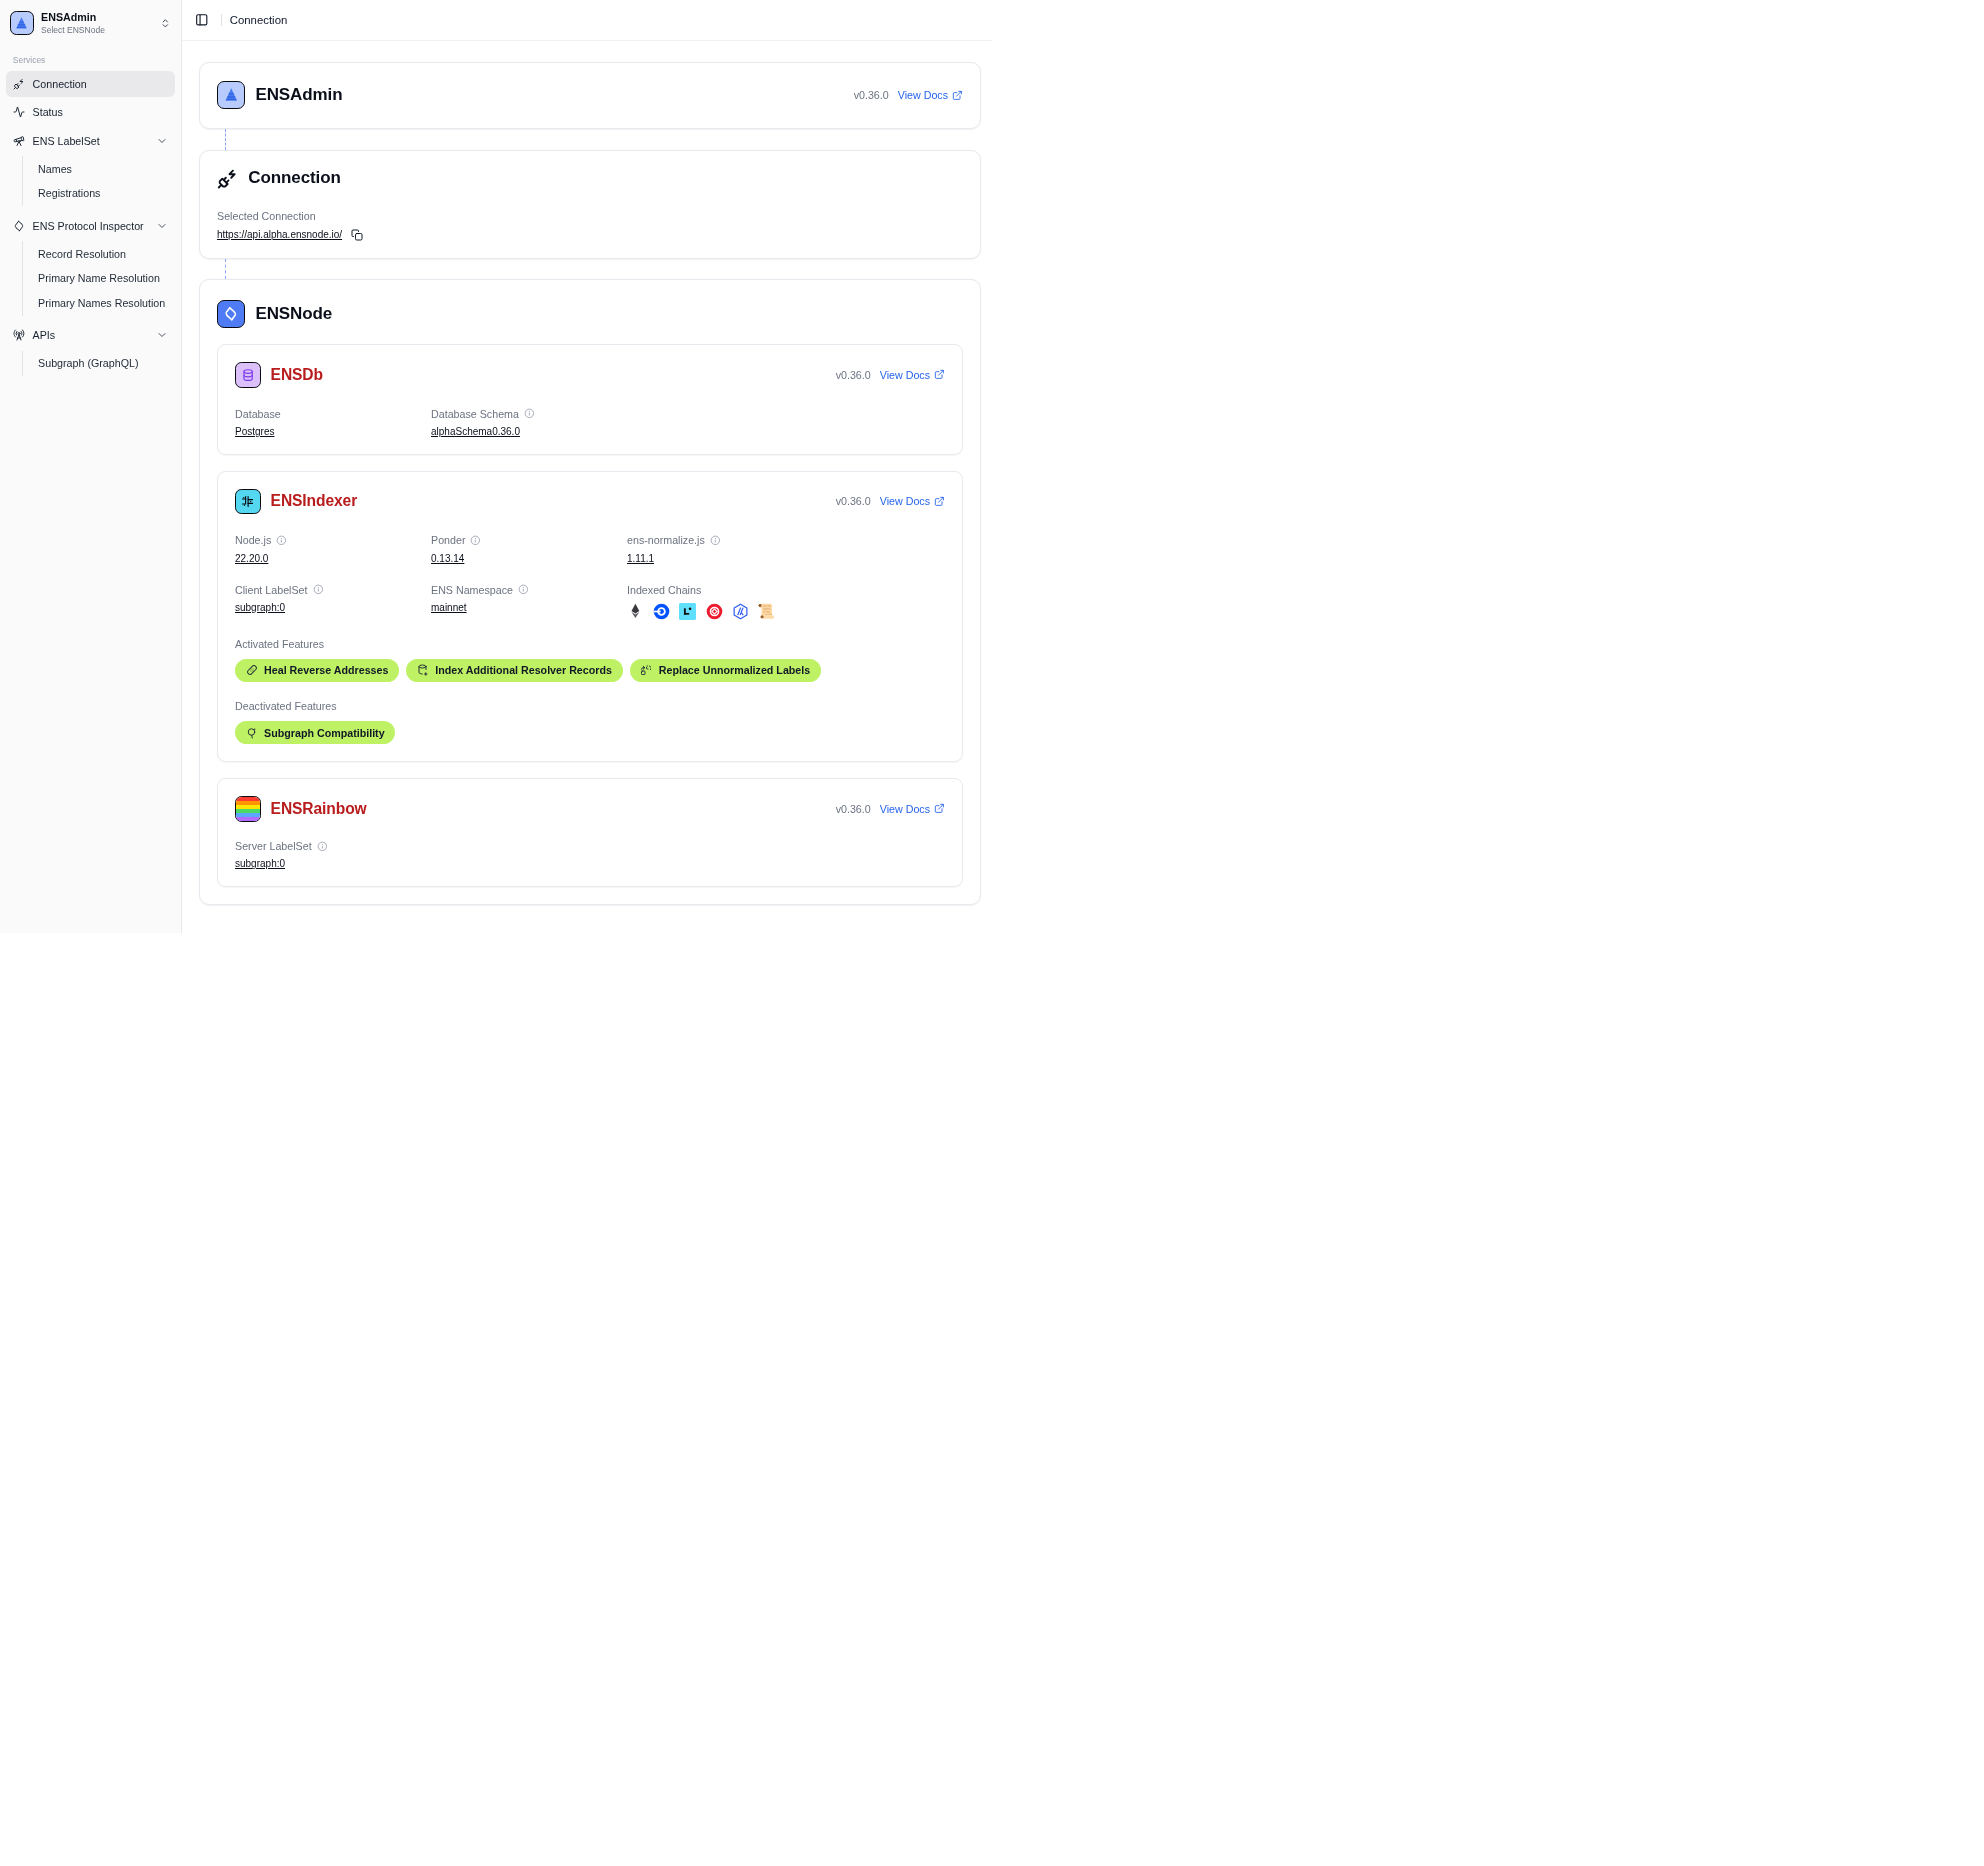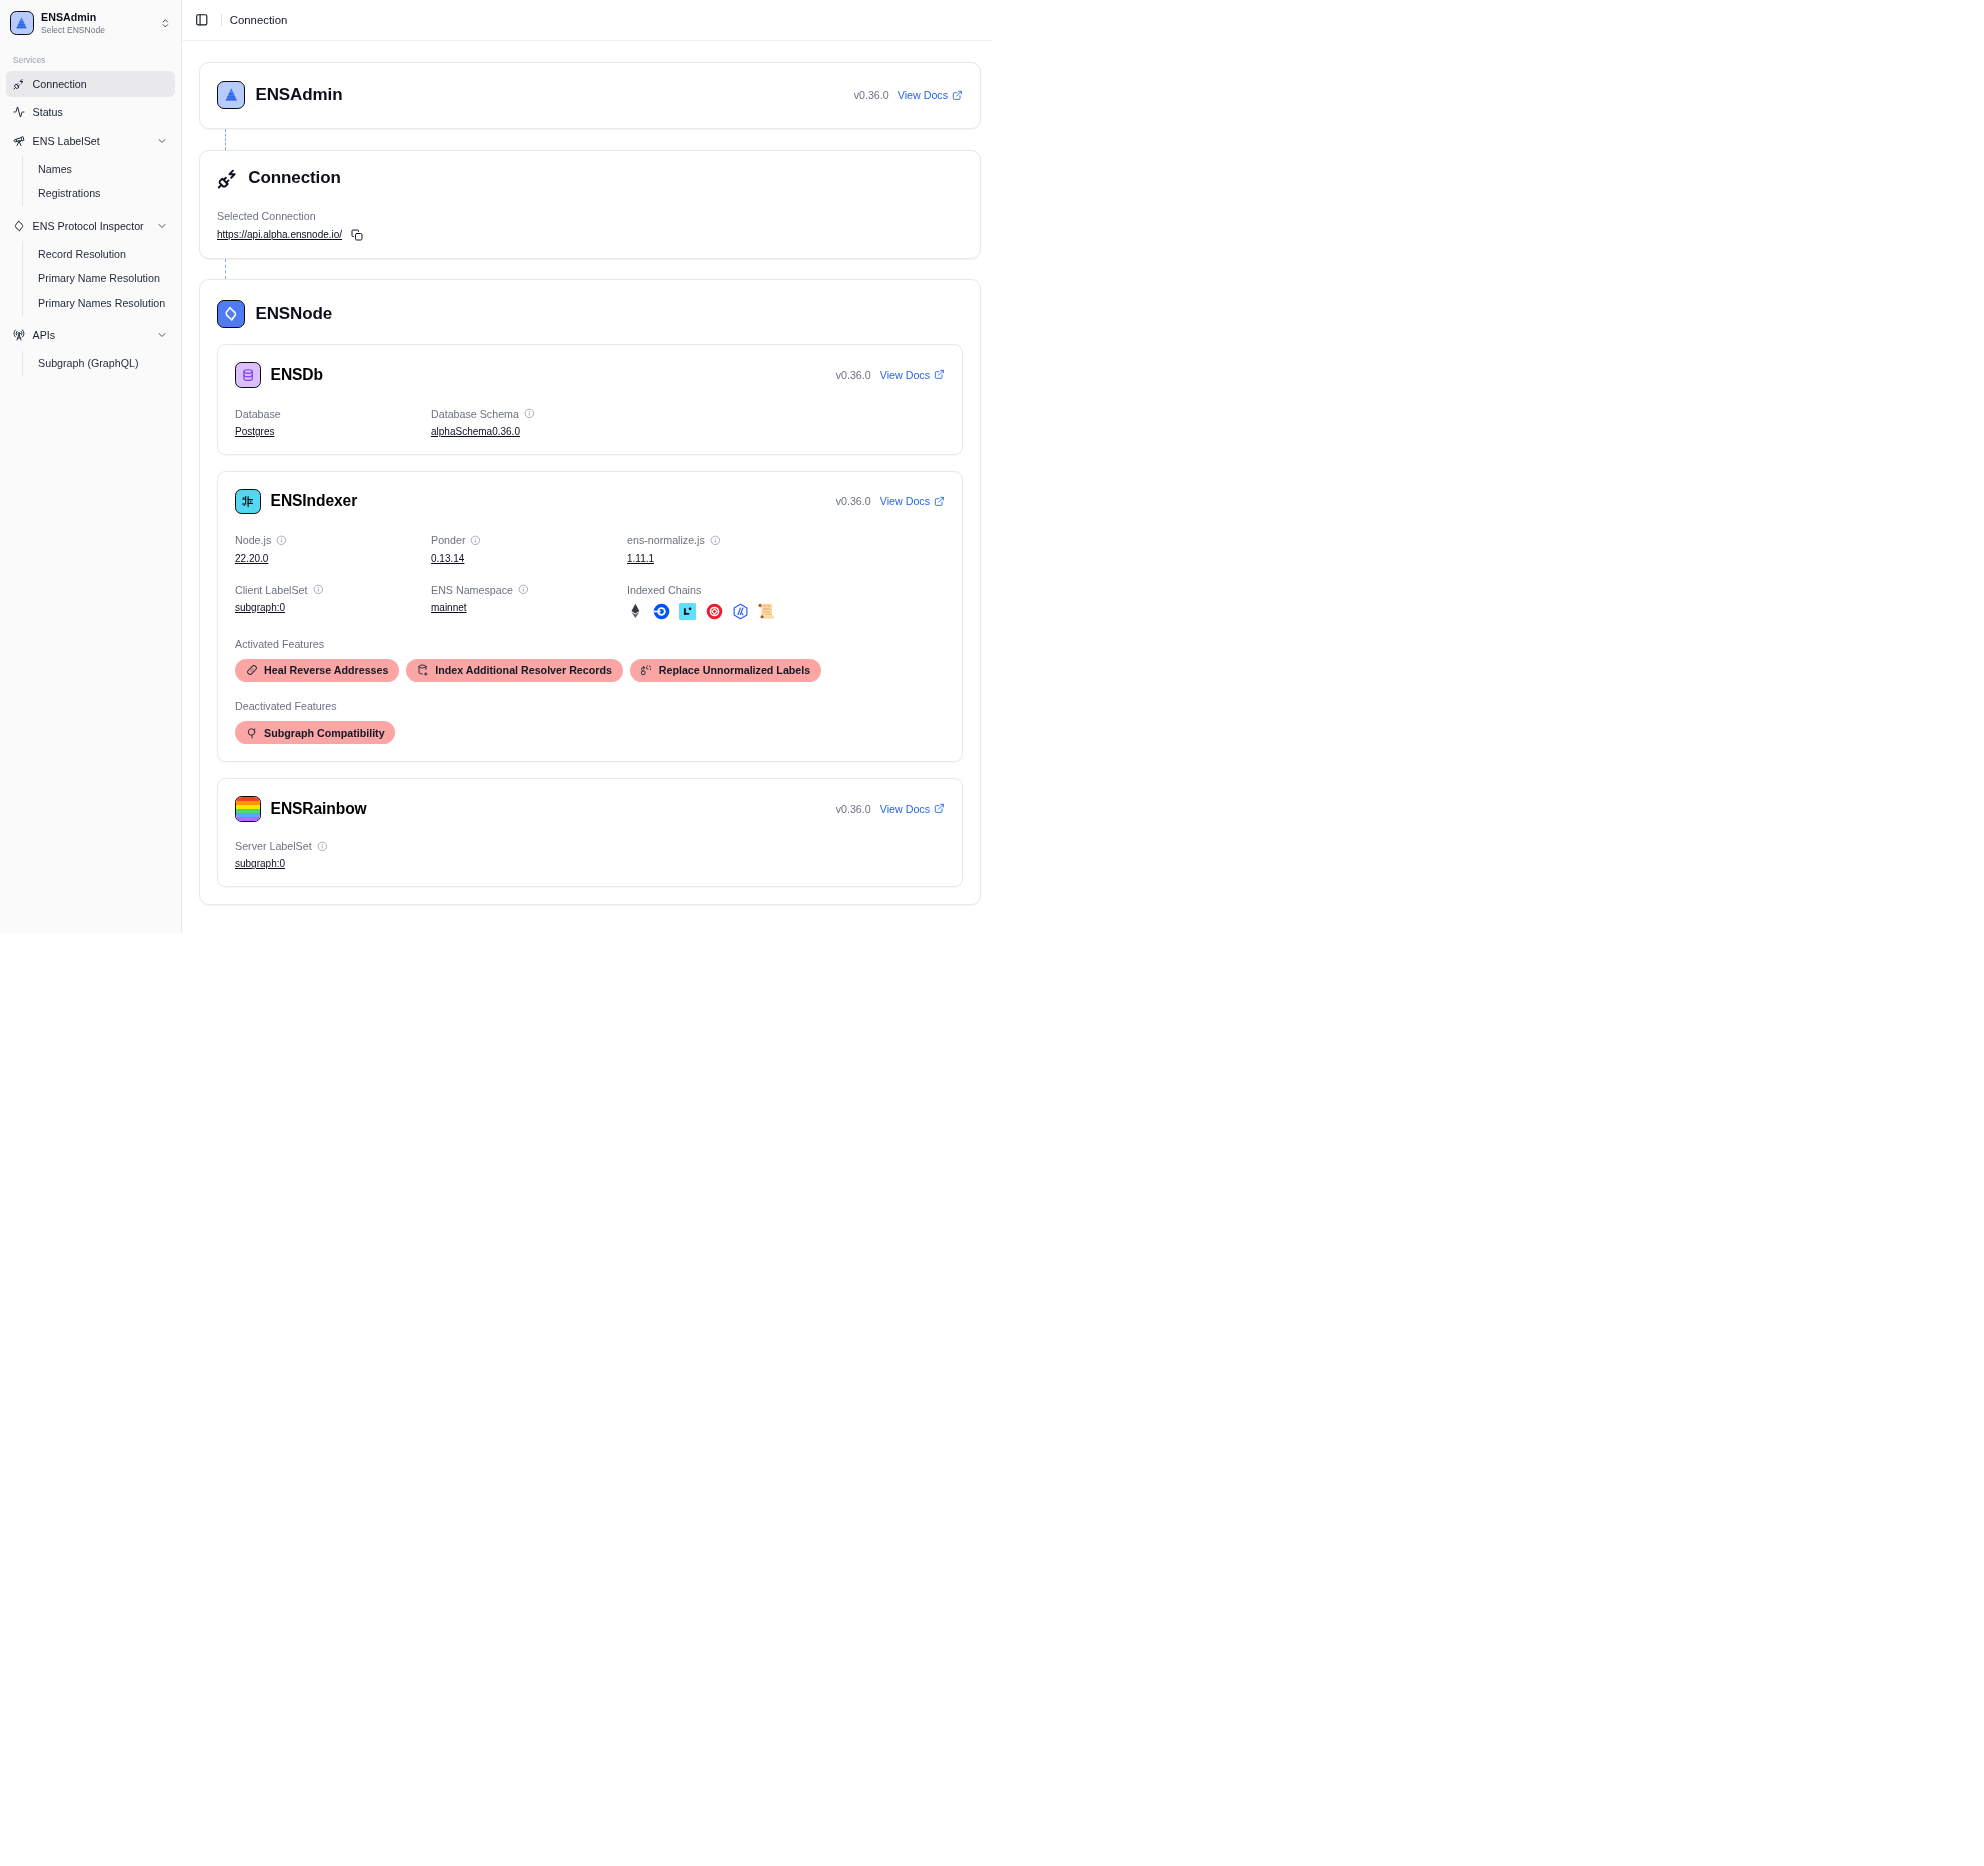--- a/index.html
+++ b/index.html
@@ -29,21 +29,21 @@
   .panel-btn { width:20px; height:20px; display:flex; align-items:center; justify-content:center; border-radius:4.3px; cursor:pointer; color:#111827; }
   .tb-divider { width:0.7px; height:11.4px; background:#dfe2e7; }
   .breadcrumb { font-size:11.4px; color:#0f172a; }
 
   .content { padding:20.6px 11.4px 12.8px 17px; }
   .card { background:#fff; border:0.7px solid #e7e9ee; border-radius:10px; box-shadow:0 0.7px 1.4px rgba(16,24,40,.05); }
   .outer { width:782px; }
 
   .title-row { display:flex; align-items:center; gap:10px; }
   .card-title { font-size:17px; font-weight:700; letter-spacing:-0.1px; color:#0b0f1a; }
-  .inner-title { font-size:15.6px; font-weight:700; letter-spacing:-0.1px; color:#000000; }
+  .inner-title { font-size:15.6px; font-weight:700; letter-spacing:-0.1px; color:#b91c1c; }
   .ver-area { margin-left:auto; display:flex; align-items:center; gap:9px; }
   .version { font-size:10.7px; color:#6b7280; }
   .docs-link { font-size:10.7px; color:#2563eb; display:flex; align-items:center; gap:4.3px; text-decoration:none; cursor:pointer;text-align:center; }
 
   .app-icon { width:28.4px; height:28.4px; border:1.8px solid #0b0b0f; border-radius:7.1px; display:flex; align-items:center; justify-content:center; flex-shrink:0; }
   .app-icon.sm { width:25.6px; height:25.6px; border-radius:6.4px; }
   .i-ensadmin { background:#b7cbfc; }
   .i-ensnode { background:#4f7cf5; }
   .i-ensdb { background:#dbc0fb; }
   .i-ensindexer { background:#54d7f0; }
@@ -69,21 +69,21 @@
   .fields-grid { display:grid; grid-template-columns:repeat(3,196px); row-gap:20px; margin-top:20px; }
   .info-i { color:#9ca3af; cursor:pointer; display:inline-flex; }
 
   .chains-row { display:flex; align-items:center; gap:9.2px; margin-top:7.1px; }
   .chains-row .chain { width:17px; height:17px; display:flex; align-items:center; justify-content:center; }
   .chain-scroll { font-size:14.2px; line-height:1; }
 
   .section { margin-top:18.5px; }
   .pill-row { display:flex; flex-wrap:wrap; gap:7.1px; margin-top:8.5px; }
   .pill { background:#f0f2f5; border-radius:710px; padding:5.7px 11.4px; font-size:10.7px; font-weight:700; color:#121826; }
-  .badge { background:#fca5a5; border-radius:710px; padding:5.7px 10.7px; font-size:10.7px; font-weight:700; color:#121826; display:flex; align-items:center; gap:6.4px; }
+  .badge { background:#bef264; border-radius:710px; padding:5.7px 10.7px; font-size:10.7px; font-weight:700; color:#121826; display:flex; align-items:center; gap:6.4px; }
   .badge svg { width:12px; height:12px; color:#1f2937; }
 
   .ensrainbow-card .sel-block { margin-top:18.5px; }
 </style>
 </head>
 <body>
 
 <svg width="0" height="0" style="position:absolute">
   <defs>
     <g id="ic-info">

